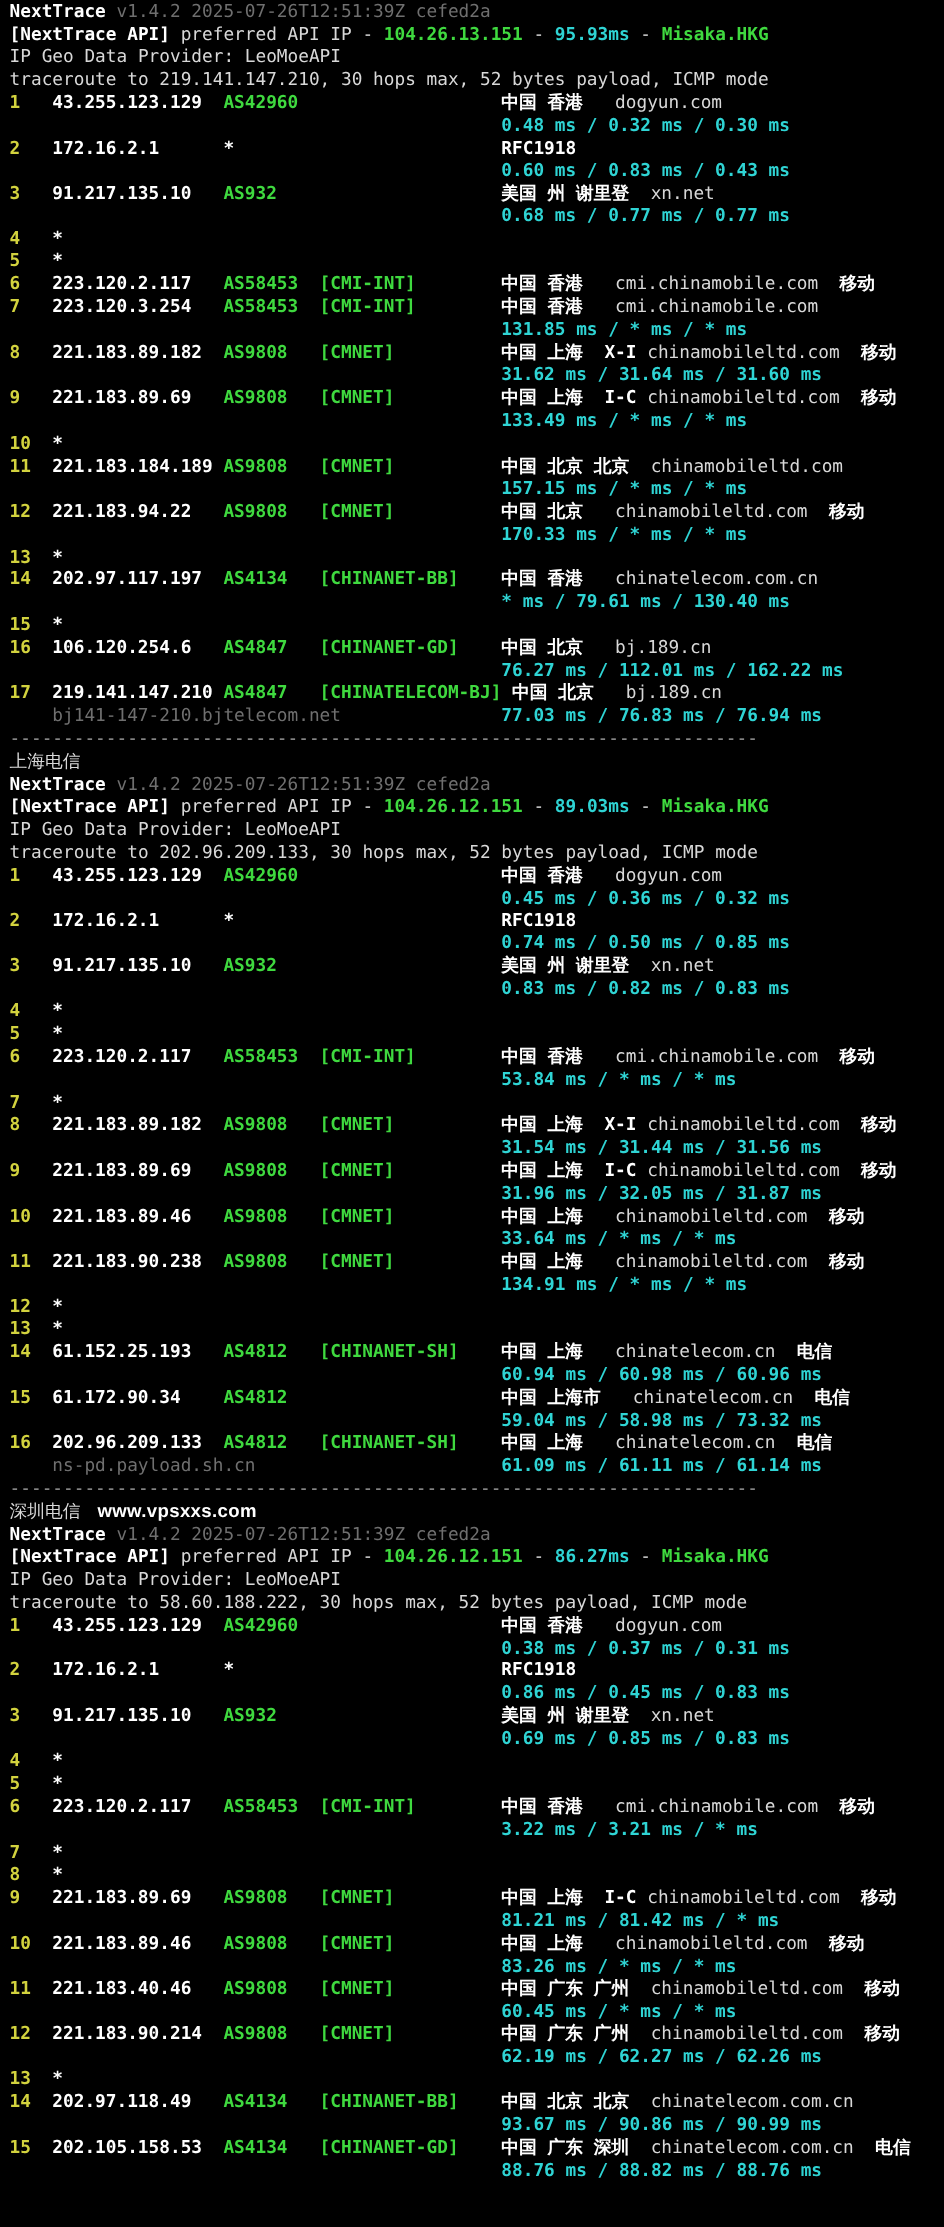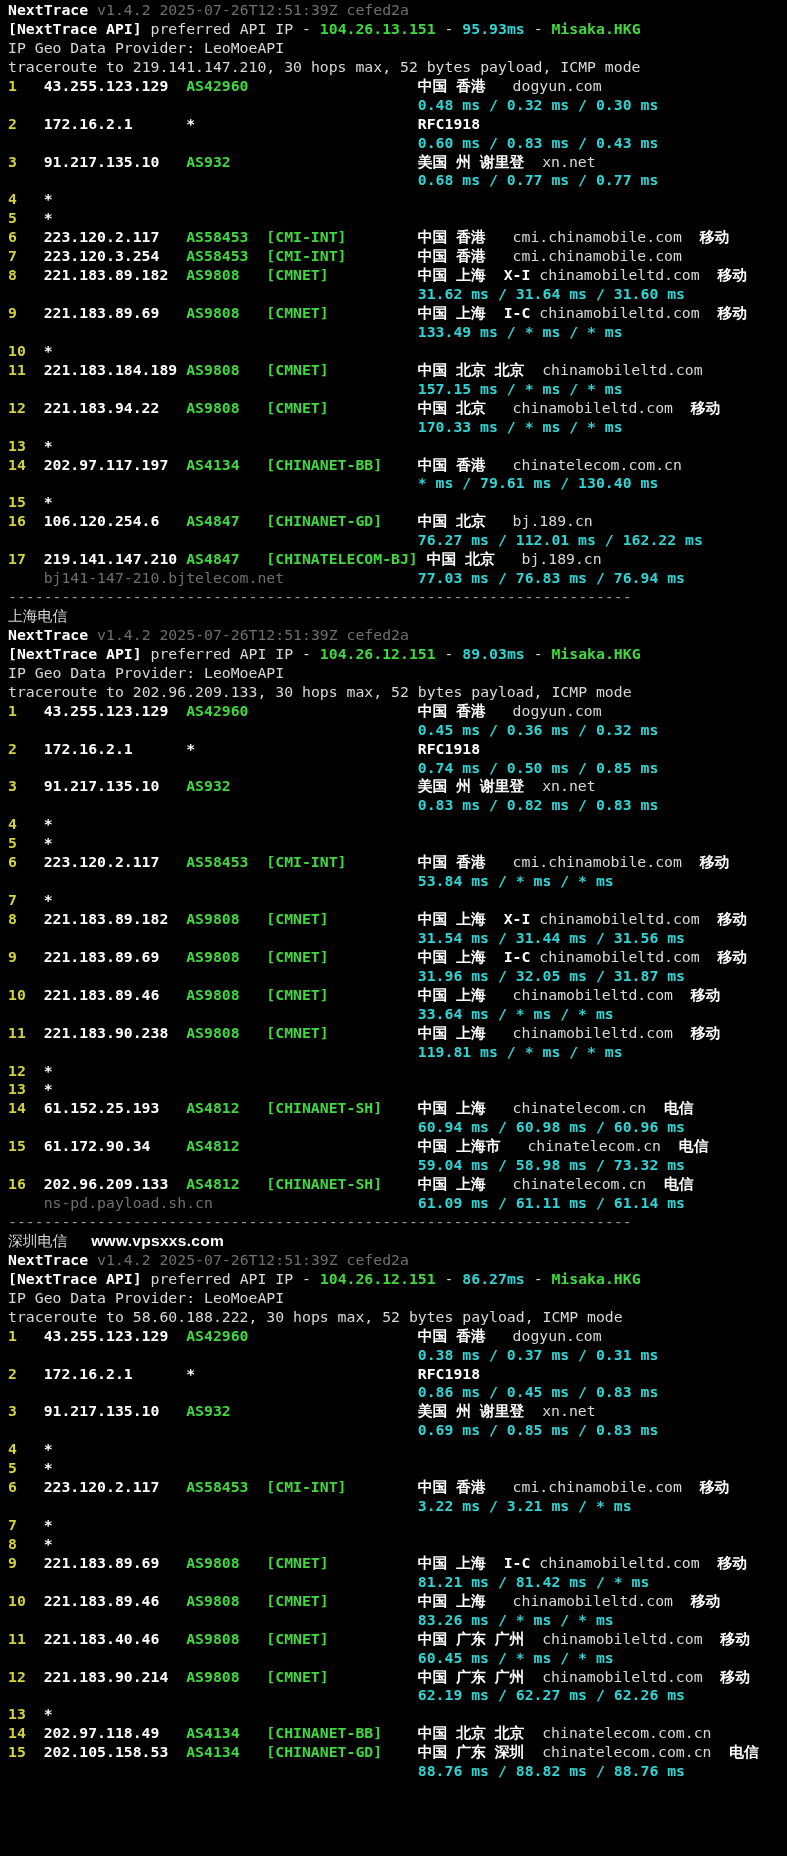--- a/index.html
+++ b/index.html
@@ -18,21 +18,21 @@
   .tag{display:inline-block;width:17ch;vertical-align:top}
   .host{display:inline-block;width:42ch;vertical-align:top}
   
   .w{color:var(--fg)}
   .W{color:var(--bright);font-weight:bold}
   .g{color:var(--dim)}
   .y{color:var(--yellow);font-weight:bold}
   .G{color:var(--green);font-weight:bold}
   .c{color:var(--cyan);font-weight:bold}
   .sep{color:var(--sepc)}
-  .wm{color:var(--bright);font-weight:bold;margin-left:24px;
+  .wm{color:var(--bright);font-weight:bold;margin-left:14px;
       font-family:"Liberation Sans","DejaVu Sans",sans-serif;font-size:15.5px;letter-spacing:.3px}
 </style>
 </head>
 <body style="--bg: #000000; --fg: #d8d8d8; --bright: #ffffff; --dim: #6f6f6f; --yellow: #d2d23e; --green: #3fd93f; --cyan: #2fd4d4; --sepc: #9b9b9b;">
 
 <div id="screen">
   <div id="sections">
       <div>
         <div class="ln"><span class="W">NextTrace</span><span class="g"> v1.4.2 2025-07-26T12:51:39Z cefed2a</span></div>
         <div class="ln"><span class="W">[NextTrace API]</span><span class="w"> preferred API IP - </span><span class="G">104.26.13.151</span><span class="w"> - </span><span class="c">95.93ms</span><span class="w"> - </span><span class="G">Misaka.HKG</span></div>
@@ -41,20 +41,21 @@
         <div class="ln"><span class="y num">1</span><span class="W ip">43.255.123.129</span><span class="G asn">AS42960</span><span class="G tag"></span><span class="W">中国 香港   </span><span class="w">dogyun.com</span></div>
         <div class="ln"><span class="num"></span><span class="g host"></span><span class="c">0.48 ms / 0.32 ms / 0.30 ms</span></div>
         <div class="ln"><span class="y num">2</span><span class="W ip">172.16.2.1</span><span class="W asn">*</span><span class="G tag"></span><span class="W">RFC1918</span></div>
         <div class="ln"><span class="num"></span><span class="g host"></span><span class="c">0.60 ms / 0.83 ms / 0.43 ms</span></div>
         <div class="ln"><span class="y num">3</span><span class="W ip">91.217.135.10</span><span class="G asn">AS932</span><span class="G tag"></span><span class="W">美国 州 谢里登  </span><span class="w">xn.net</span></div>
         <div class="ln"><span class="num"></span><span class="g host"></span><span class="c">0.68 ms / 0.77 ms / 0.77 ms</span></div>
         <div class="ln"><span class="y num">4</span><span class="W">*</span></div>
         <div class="ln"><span class="y num">5</span><span class="W">*</span></div>
         <div class="ln"><span class="y num">6</span><span class="W ip">223.120.2.117</span><span class="G asn">AS58453</span><span class="G tag">[CMI-INT]</span><span class="W">中国 香港   </span><span class="w">cmi.chinamobile.com</span><span class="W">  移动</span></div>
         <div class="ln"><span class="y num">7</span><span class="W ip">223.120.3.254</span><span class="G asn">AS58453</span><span class="G tag">[CMI-INT]</span><span class="W">中国 香港   </span><span class="w">cmi.chinamobile.com</span></div>
+        <div class="ln"><span class="num"></span><span class="g host"></span><span class="c">131.85 ms / * ms / * ms</span></div>
         <div class="ln"><span class="y num">8</span><span class="W ip">221.183.89.182</span><span class="G asn">AS9808</span><span class="G tag">[CMNET]</span><span class="W">中国 上海  </span><span class="W">X-I </span><span class="w">chinamobileltd.com</span><span class="W">  移动</span></div>
         <div class="ln"><span class="num"></span><span class="g host"></span><span class="c">31.62 ms / 31.64 ms / 31.60 ms</span></div>
         <div class="ln"><span class="y num">9</span><span class="W ip">221.183.89.69</span><span class="G asn">AS9808</span><span class="G tag">[CMNET]</span><span class="W">中国 上海  </span><span class="W">I-C </span><span class="w">chinamobileltd.com</span><span class="W">  移动</span></div>
         <div class="ln"><span class="num"></span><span class="g host"></span><span class="c">133.49 ms / * ms / * ms</span></div>
         <div class="ln"><span class="y num">10</span><span class="W">*</span></div>
         <div class="ln"><span class="y num">11</span><span class="W ip">221.183.184.189</span><span class="G asn">AS9808</span><span class="G tag">[CMNET]</span><span class="W">中国 北京 北京  </span><span class="w">chinamobileltd.com</span></div>
         <div class="ln"><span class="num"></span><span class="g host"></span><span class="c">157.15 ms / * ms / * ms</span></div>
         <div class="ln"><span class="y num">12</span><span class="W ip">221.183.94.22</span><span class="G asn">AS9808</span><span class="G tag">[CMNET]</span><span class="W">中国 北京   </span><span class="w">chinamobileltd.com</span><span class="W">  移动</span></div>
         <div class="ln"><span class="num"></span><span class="g host"></span><span class="c">170.33 ms / * ms / * ms</span></div>
         <div class="ln"><span class="y num">13</span><span class="W">*</span></div>
@@ -84,21 +85,21 @@
         <div class="ln"><span class="y num">6</span><span class="W ip">223.120.2.117</span><span class="G asn">AS58453</span><span class="G tag">[CMI-INT]</span><span class="W">中国 香港   </span><span class="w">cmi.chinamobile.com</span><span class="W">  移动</span></div>
         <div class="ln"><span class="num"></span><span class="g host"></span><span class="c">53.84 ms / * ms / * ms</span></div>
         <div class="ln"><span class="y num">7</span><span class="W">*</span></div>
         <div class="ln"><span class="y num">8</span><span class="W ip">221.183.89.182</span><span class="G asn">AS9808</span><span class="G tag">[CMNET]</span><span class="W">中国 上海  </span><span class="W">X-I </span><span class="w">chinamobileltd.com</span><span class="W">  移动</span></div>
         <div class="ln"><span class="num"></span><span class="g host"></span><span class="c">31.54 ms / 31.44 ms / 31.56 ms</span></div>
         <div class="ln"><span class="y num">9</span><span class="W ip">221.183.89.69</span><span class="G asn">AS9808</span><span class="G tag">[CMNET]</span><span class="W">中国 上海  </span><span class="W">I-C </span><span class="w">chinamobileltd.com</span><span class="W">  移动</span></div>
         <div class="ln"><span class="num"></span><span class="g host"></span><span class="c">31.96 ms / 32.05 ms / 31.87 ms</span></div>
         <div class="ln"><span class="y num">10</span><span class="W ip">221.183.89.46</span><span class="G asn">AS9808</span><span class="G tag">[CMNET]</span><span class="W">中国 上海   </span><span class="w">chinamobileltd.com</span><span class="W">  移动</span></div>
         <div class="ln"><span class="num"></span><span class="g host"></span><span class="c">33.64 ms / * ms / * ms</span></div>
         <div class="ln"><span class="y num">11</span><span class="W ip">221.183.90.238</span><span class="G asn">AS9808</span><span class="G tag">[CMNET]</span><span class="W">中国 上海   </span><span class="w">chinamobileltd.com</span><span class="W">  移动</span></div>
-        <div class="ln"><span class="num"></span><span class="g host"></span><span class="c">119.81 ms / * ms / * ms</span></div>
+        <div class="ln"><span class="num"></span><span class="g host"></span><span class="c">134.91 ms / * ms / * ms</span></div>
         <div class="ln"><span class="y num">12</span><span class="W">*</span></div>
         <div class="ln"><span class="y num">13</span><span class="W">*</span></div>
         <div class="ln"><span class="y num">14</span><span class="W ip">61.152.25.193</span><span class="G asn">AS4812</span><span class="G tag">[CHINANET-SH]</span><span class="W">中国 上海   </span><span class="w">chinatelecom.cn</span><span class="W">  电信</span></div>
         <div class="ln"><span class="num"></span><span class="g host"></span><span class="c">60.94 ms / 60.98 ms / 60.96 ms</span></div>
         <div class="ln"><span class="y num">15</span><span class="W ip">61.172.90.34</span><span class="G asn">AS4812</span><span class="G tag"></span><span class="W">中国 上海市   </span><span class="w">chinatelecom.cn</span><span class="W">  电信</span></div>
         <div class="ln"><span class="num"></span><span class="g host"></span><span class="c">59.04 ms / 58.98 ms / 73.32 ms</span></div>
         <div class="ln"><span class="y num">16</span><span class="W ip">202.96.209.133</span><span class="G asn">AS4812</span><span class="G tag">[CHINANET-SH]</span><span class="W">中国 上海   </span><span class="w">chinatelecom.cn</span><span class="W">  电信</span></div>
         <div class="ln"><span class="num"></span><span class="g host">ns-pd.payload.sh.cn</span><span class="c">61.09 ms / 61.11 ms / 61.14 ms</span></div>
         <div class="ln"><span class="sep">----------------------------------------------------------------------</span></div>
       </div>
@@ -123,17 +124,18 @@
         <div class="ln"><span class="y num">9</span><span class="W ip">221.183.89.69</span><span class="G asn">AS9808</span><span class="G tag">[CMNET]</span><span class="W">中国 上海  </span><span class="W">I-C </span><span class="w">chinamobileltd.com</span><span class="W">  移动</span></div>
         <div class="ln"><span class="num"></span><span class="g host"></span><span class="c">81.21 ms / 81.42 ms / * ms</span></div>
         <div class="ln"><span class="y num">10</span><span class="W ip">221.183.89.46</span><span class="G asn">AS9808</span><span class="G tag">[CMNET]</span><span class="W">中国 上海   </span><span class="w">chinamobileltd.com</span><span class="W">  移动</span></div>
         <div class="ln"><span class="num"></span><span class="g host"></span><span class="c">83.26 ms / * ms / * ms</span></div>
         <div class="ln"><span class="y num">11</span><span class="W ip">221.183.40.46</span><span class="G asn">AS9808</span><span class="G tag">[CMNET]</span><span class="W">中国 广东 广州  </span><span class="w">chinamobileltd.com</span><span class="W">  移动</span></div>
         <div class="ln"><span class="num"></span><span class="g host"></span><span class="c">60.45 ms / * ms / * ms</span></div>
         <div class="ln"><span class="y num">12</span><span class="W ip">221.183.90.214</span><span class="G asn">AS9808</span><span class="G tag">[CMNET]</span><span class="W">中国 广东 广州  </span><span class="w">chinamobileltd.com</span><span class="W">  移动</span></div>
         <div class="ln"><span class="num"></span><span class="g host"></span><span class="c">62.19 ms / 62.27 ms / 62.26 ms</span></div>
         <div class="ln"><span class="y num">13</span><span class="W">*</span></div>
         <div class="ln"><span class="y num">14</span><span class="W ip">202.97.118.49</span><span class="G asn">AS4134</span><span class="G tag">[CHINANET-BB]</span><span class="W">中国 北京 北京  </span><span class="w">chinatelecom.com.cn</span></div>
+        <div class="ln"><span class="num"></span><span class="g host"></span><span class="c">93.67 ms / 90.86 ms / 90.99 ms</span></div>
         <div class="ln"><span class="y num">15</span><span class="W ip">202.105.158.53</span><span class="G asn">AS4134</span><span class="G tag">[CHINANET-GD]</span><span class="W">中国 广东 深圳  </span><span class="w">chinatelecom.com.cn</span><span class="W">  电信</span></div>
         <div class="ln"><span class="num"></span><span class="g host"></span><span class="c">88.76 ms / 88.82 ms / 88.76 ms</span></div>
       </div>
     </div>
 </div>
 
 </body></html>

